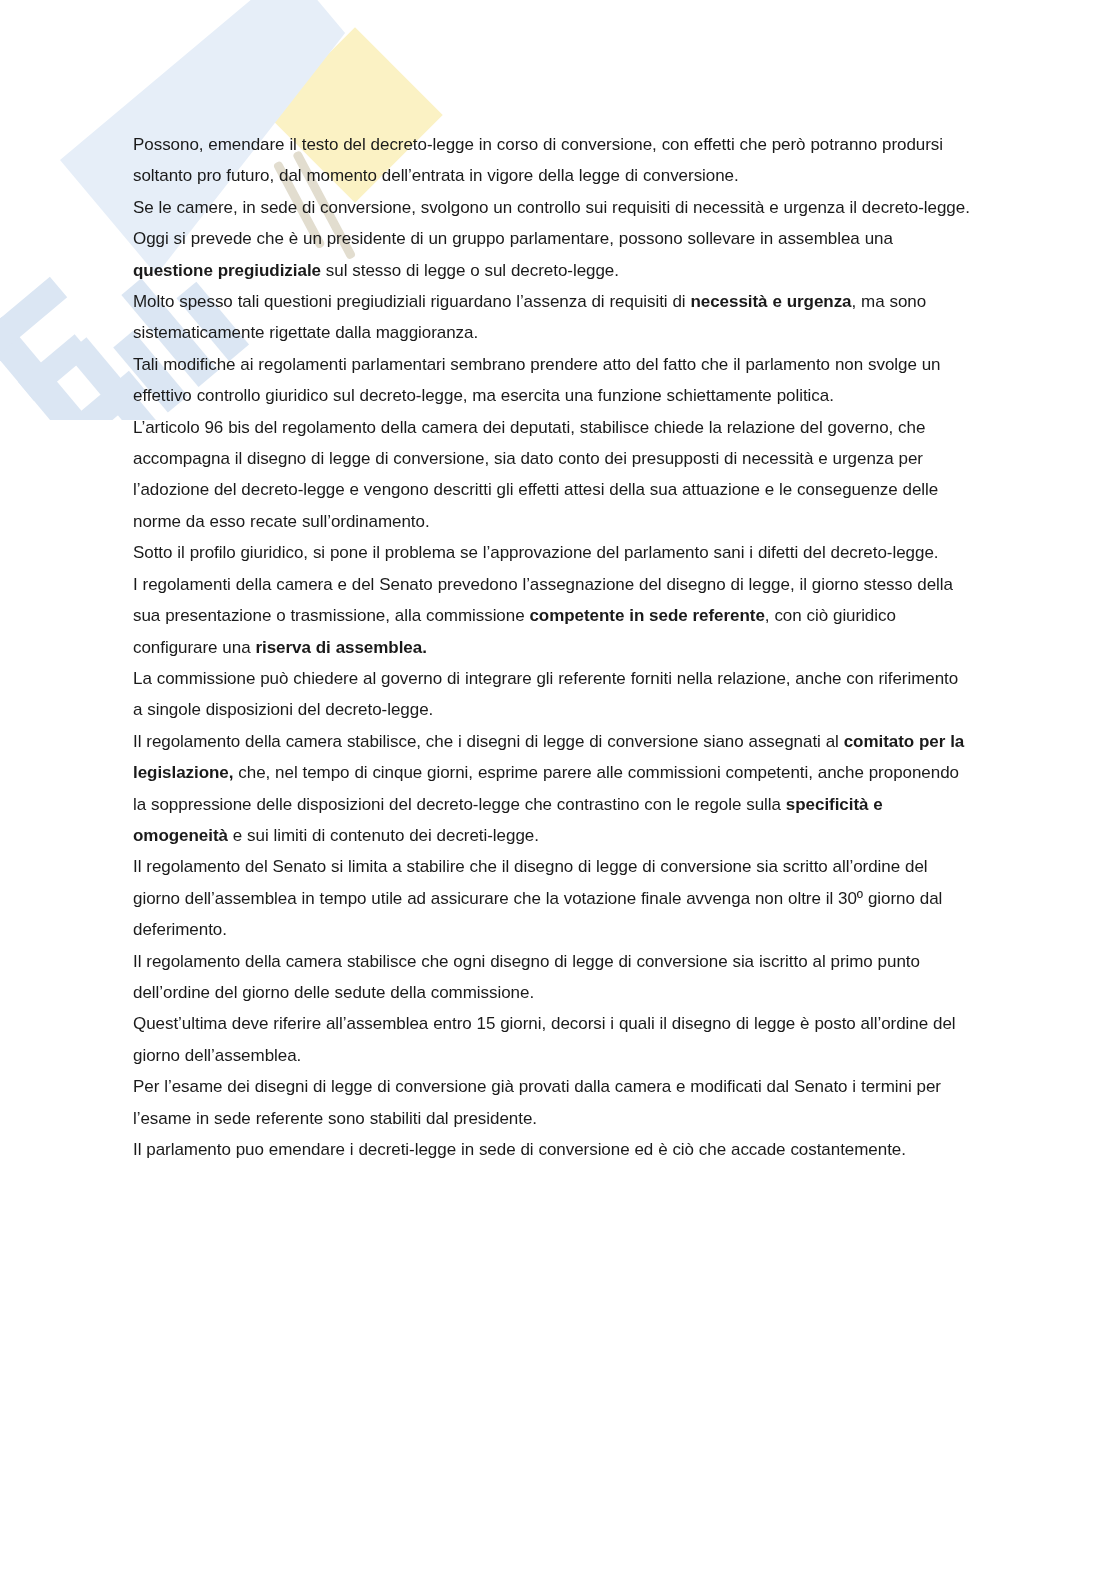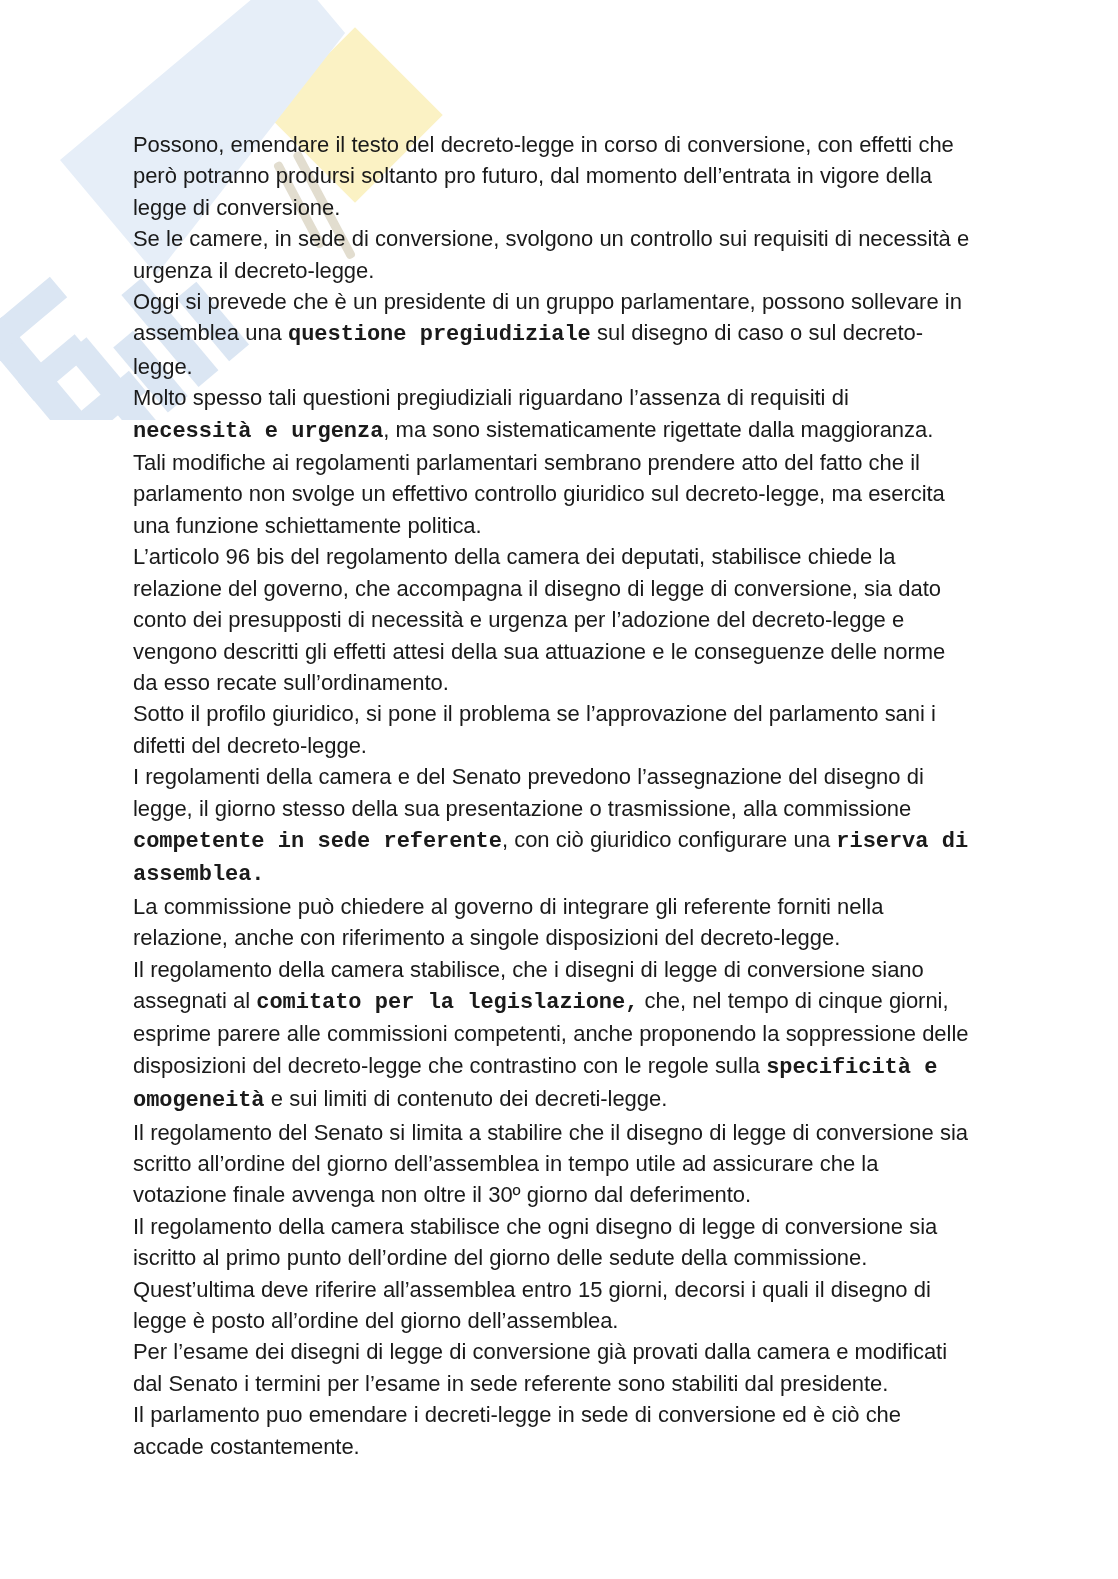--- a/index.html
+++ b/index.html
@@ -31,32 +31,32 @@
   }
   .watermark svg { display: block; }
 
   
   .doc-body {
     position: absolute;
     left: 133px;
     top: 129px;
     width: 838px;
     z-index: 2;
-    font-size: 22px;
+    font-size: 17px;
     line-height: 31.4px;
     color: #1a1a1a;
     letter-spacing: -0.05px;
     word-spacing: 0.2px;
   }
   .para {
     margin: 0;
     padding: 0;
     text-align: left;
   }
-  .b { font-weight: bold; font-family: Liberation Mono, monospace; }
+  .b { font-weight: bold; }
 </style>
 </head>
 <body>
 
 <div class="page">
 
   <div class="watermark">
     <svg width="520" height="420" viewBox="0 0 520 420" xmlns="http://www.w3.org/2000/svg">
       <defs>
         <clipPath id="pageclip">
@@ -90,21 +90,21 @@
           <rect x="0" y="0" width="120" height="9" rx="4"></rect>
           <rect x="0" y="22" width="96" height="9" rx="4"></rect>
         </g>
       </g>
     </svg>
   </div>
 
   <div class="doc-body">
     <p class="para" id="p1"><span>Possono, emendare il testo del decreto-legge in corso di conversione, con effetti che però potranno prodursi soltanto pro futuro, dal momento dell’entrata in vigore della legge di conversione.</span></p>
     <p class="para" id="p3"><span>Se le camere, in sede di conversione, svolgono un controllo sui requisiti di necessità e urgenza il decreto-legge.</span></p>
-    <p class="para" id="p4"><span>Oggi si prevede che è un presidente di un gruppo parlamentare, possono sollevare in assemblea una </span><span class="b">questione pregiudiziale</span><span> sul disegno di caso o sul decreto-legge.</span></p>
+    <p class="para" id="p4"><span>Oggi si prevede che è un presidente di un gruppo parlamentare, possono sollevare in assemblea una </span><span class="b">questione pregiudiziale</span><span> sul stesso di legge o sul decreto-legge.</span></p>
     <p class="para" id="p5"><span>Molto spesso tali questioni pregiudiziali riguardano l’assenza di requisiti di </span><span class="b">necessità e urgenza</span><span>, ma sono sistematicamente rigettate dalla maggioranza.</span></p>
     <p class="para" id="p6"><span>Tali modifiche ai regolamenti parlamentari sembrano prendere atto del fatto che il parlamento non svolge un effettivo controllo giuridico sul decreto-legge, ma esercita una funzione schiettamente politica.</span></p>
     <p class="para" id="p7"><span>L’articolo 96 bis del regolamento della camera dei deputati, stabilisce chiede la relazione del governo, che accompagna il disegno di legge di conversione, sia dato conto dei presupposti di necessità e urgenza per l’adozione del decreto-legge e vengono descritti gli effetti attesi della sua attuazione e le conseguenze delle norme da esso recate sull’ordinamento.</span></p>
     <p class="para" id="p8"><span>Sotto il profilo giuridico, si pone il problema se l’approvazione del parlamento sani i difetti del decreto-legge.</span></p>
     <p class="para" id="p10"><span>I regolamenti della camera e del Senato prevedono l’assegnazione del disegno di legge, il giorno stesso della sua presentazione o trasmissione, alla commissione </span><span class="b">competente in sede referente</span><span>, con ciò giuridico configurare una </span><span class="b">riserva di assemblea.</span></p>
     <p class="para" id="p11"><span>La commissione può chiedere al governo di integrare gli referente forniti nella relazione, anche con riferimento a singole disposizioni del decreto-legge.</span></p>
     <p class="para" id="p12"><span>Il regolamento della camera stabilisce, che i disegni di legge di conversione siano assegnati al </span><span class="b">comitato per la legislazione,</span><span> che, nel tempo di cinque giorni, esprime parere alle commissioni competenti, anche proponendo la soppressione delle disposizioni del decreto-legge che contrastino con le regole sulla </span><span class="b">specificità e omogeneità</span><span> e sui limiti di contenuto dei decreti-legge.</span></p>
     <p class="para" id="p14"><span>Il regolamento del Senato si limita a stabilire che il disegno di legge di conversione sia scritto all’ordine del giorno dell’assemblea in tempo utile ad assicurare che la votazione finale avvenga non oltre il 30º giorno dal deferimento.</span></p>
     <p class="para" id="p15"><span>Il regolamento della camera stabilisce che ogni disegno di legge di conversione sia iscritto al primo punto dell’ordine del giorno delle sedute della commissione.</span></p>
     <p class="para" id="p16"><span>Quest’ultima deve riferire all’assemblea entro 15 giorni, decorsi i quali il disegno di legge è posto all’ordine del giorno dell’assemblea.</span></p>

